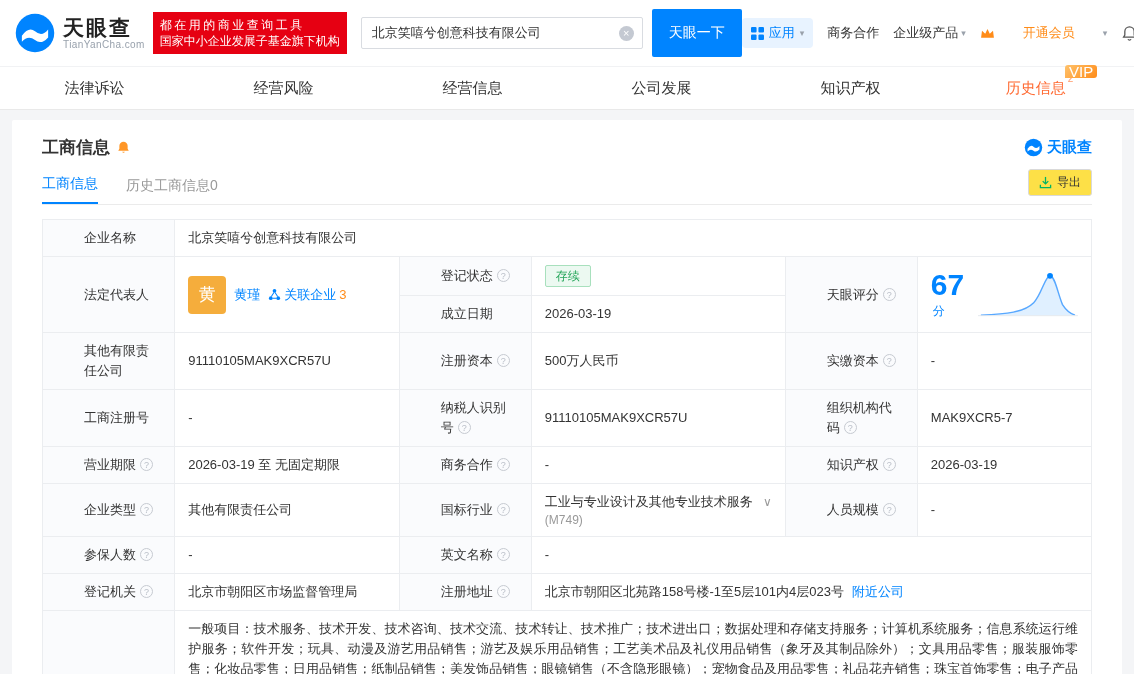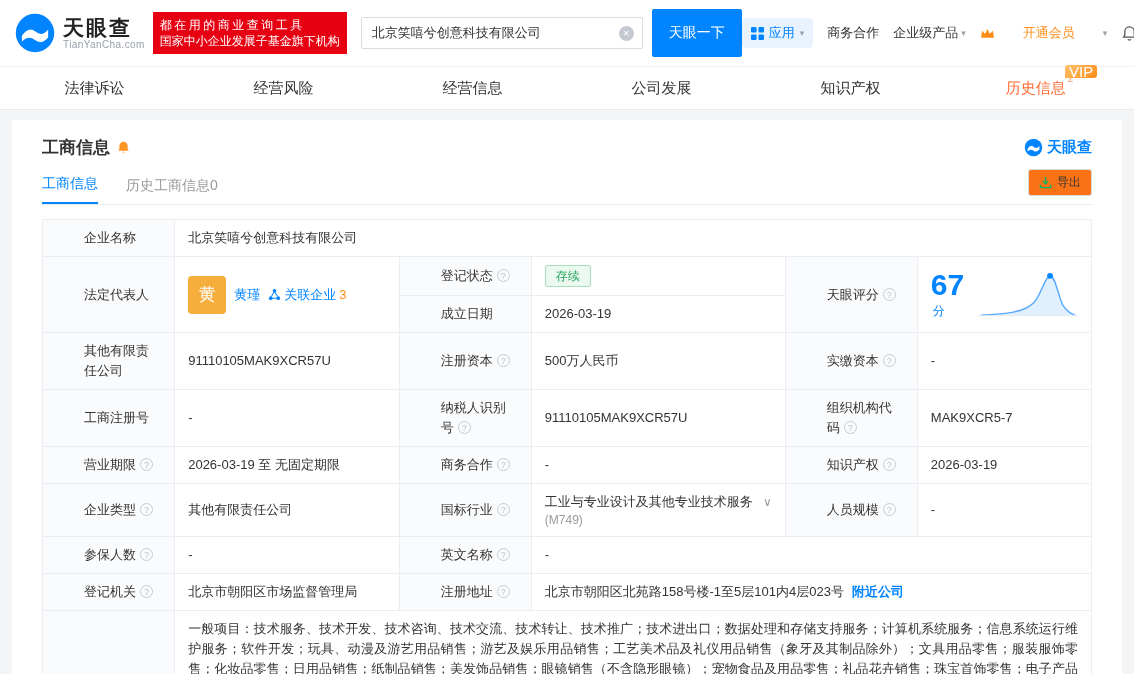--- a/index.html
+++ b/index.html
@@ -43,39 +43,39 @@
   
   .content { padding:10px 12px 0; }
   .card { background:#fff; padding:16px 30px 20px; min-height:560px; border-radius:2px; }
   .card-head { display:flex; align-items:center; }
   .card-head h2 { font-size:17px; margin:0; color:#333; }
   .head-bell { margin-left:6px; display:flex; }
   .watermark { margin-left:auto; display:flex; align-items:center; gap:4px; color:#0084ff; font-size:15px; font-weight:bold; }
   .subtab-row { margin-top:14px; border-bottom:1px solid #ebebeb; display:flex; align-items:flex-end; position:relative; height:32px; }
   .subtab { font-size:14px; color:#999; margin-right:28px; padding-bottom:9px; cursor:pointer; }
   .subtab.active { color:#0084ff; border-bottom:2px solid #0084ff; }
-  .export-btn { position:absolute; right:0; top:-4px; display:flex; align-items:center; gap:5px; border:1px solid #d9d9d9; background:#f97316; border-radius:3px; padding:4px 10px; font-size:12px; color:#333; cursor:pointer; font-family:inherit; }
+  .export-btn { position:absolute; right:0; top:-4px; display:flex; align-items:center; gap:5px; border:1px solid #d9d9d9; background:#fde047; border-radius:3px; padding:4px 10px; font-size:12px; color:#333; cursor:pointer; font-family:inherit; }
   
   .info-table { width:100%; border-collapse:collapse; margin-top:14px; table-layout:fixed; }
   .info-table td { border:1px solid #ebedf0; padding:8px 13px; font-size:13px; line-height:20px; color:#333; vertical-align:middle; word-break:break-all; }
   td.lbl { background:#fafbfd;padding-left:41px; }
   .help { display:inline-block; width:13px; height:13px; border:1px solid #c6cad1; border-radius:50%; color:#b9bec7; font-size:9px; line-height:12px; text-align:center; margin-left:4px; vertical-align:1px; font-style:normal; }
   .link { color:#0084ff; text-decoration:none; cursor:pointer; }
   .person { display:flex; align-items:center; gap:8px; }
   .avatar { width:38px; height:38px; background:#f5ad3c; color:#fff; border-radius:4px; font-size:17px; display:flex; align-items:center; justify-content:center; cursor:pointer; flex-shrink:0; }
   .rel { display:flex; align-items:center; gap:3px; cursor:pointer; color:#0084ff; }
   .rel-count { color:#ff8c19; }
   .badge-green { display:inline-block; color:#26a65b; background:#ecf9f1; border:1px solid #a8e0bd; padding:1px 10px; font-size:12px; border-radius:2px; line-height:18px; }
   .score-wrap { display:flex; align-items:center; justify-content:center; cursor:pointer; }
   .score-num { color:#0084ff; font-size:30px; font-weight:bold; line-height:32px; }
   .score-unit { color:#0084ff; font-size:12px; margin-left:2px; }
   .ind-top { display:flex; align-items:center; justify-content:space-between; }
   .chev { color:#999; font-size:12px; cursor:pointer; margin-left:6px; }
   .ind-code { color:#999; font-size:12px; line-height:16px; }
-  .nearby { font-weight:bold; margin-left:8px; white-space:nowrap; }
+  .nearby { font-weight:normal; margin-left:8px; white-space:nowrap; }
   .scope { text-align:justify; line-height:22px; }
 </style>
 </head>
 <body>
 
 <div class="page">
 
   <header class="topbar">
     <div class="logo">
       <svg width="42" height="42" viewBox="0 0 48 48">

